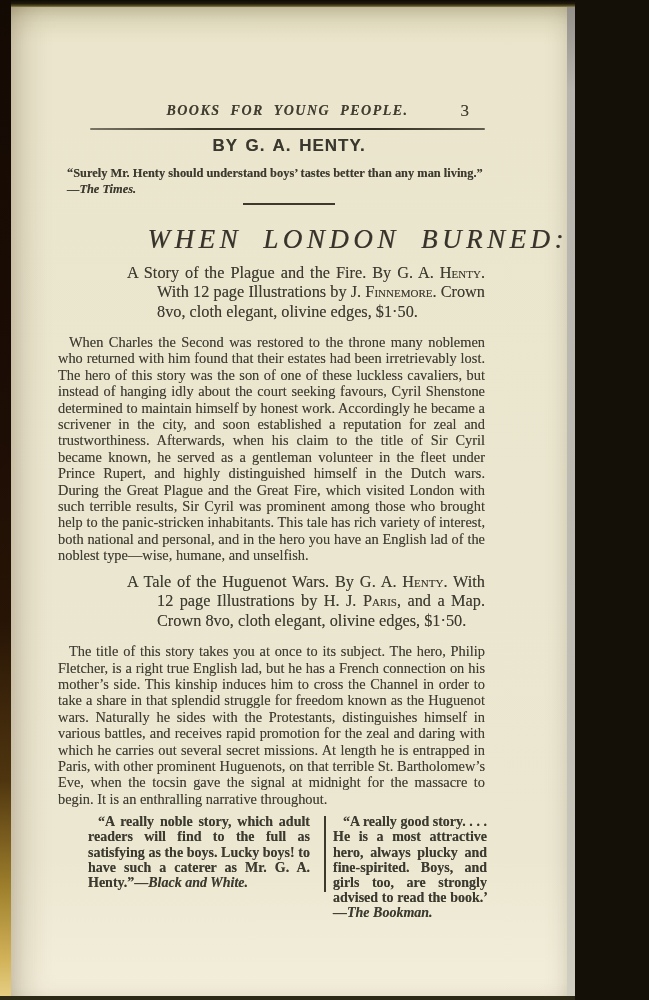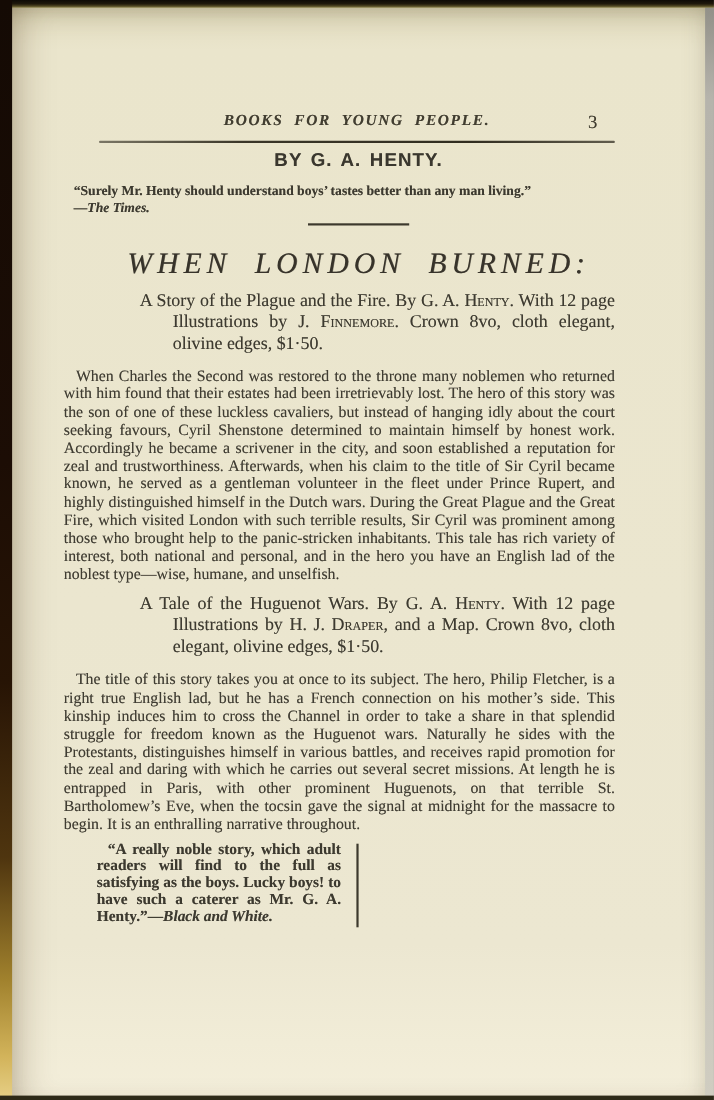--- a/index.html
+++ b/index.html
@@ -1,21 +1,21 @@
 <!DOCTYPE html>
 <html><head>
 <meta charset="utf-8">
 <style>
   html, body { margin:0; padding:0; }
   body {
     width:649px; height:1000px; overflow:hidden;
     background:#141008;
     font-family:"Liberation Serif", serif;
   }
-  .scan { position:relative; width:649px; height:1000px; overflow:hidden; background:#a3a3a3; }
+  .scan { position:relative; width:575px; height:1000px; overflow:hidden; background:#fca5a5; }
 
   
   .edge-top { position:absolute; top:0; left:0; right:0; height:7px; z-index:3;
     background:linear-gradient(to bottom,#0d0a05 0%,#1f180b 50%,#4e4521 78%,#8b814a 100%); }
   .edge-left { position:absolute; top:0; left:0; width:11px; height:100%; z-index:4;
     background:linear-gradient(to bottom,#140a04 0%,#1c0d05 42%,#271405 62%,#4f350f 78%,#a0812d 89%,#d2b35a 96%,#e7d087 100%); }
   .edge-right { position:absolute; top:0; right:0; width:8px; height:100%; z-index:2;
     background:linear-gradient(to bottom,#8f8d85 0%,#b6b4ac 9%,#bfbdb4 68%,#d0cdc1 100%); }
   .edge-bottom { position:absolute; bottom:0; left:0; right:0; height:4px; z-index:5; background:#2d2917; }
 
@@ -41,21 +41,21 @@
 
   .byline { margin-top:6px; text-align:center; font-family:"Liberation Sans", sans-serif;
     font-weight:bold; font-size:17px; letter-spacing:1px; word-spacing:2px; color:#3a372e; }
 
   .endorsement { margin:9px 96px 0 57px; font-weight:bold; font-size:12.4px; line-height:16px; color:#3c392f; }
   .endorsement-text { white-space:nowrap; }
   .endorsement-attr { text-align:left; font-style:italic; }
 
   .mid-rule { width:92px; margin:6px auto 0; height:1.5px; background:#3d392d; }
 
-  .book-title { margin-top:19px; text-align:center; font-style:italic; font-size:27px;
+  .book-title { margin-top:19px; text-align:right; font-style:italic; font-size:27px;
     letter-spacing:4.5px; word-spacing:10px; color:#37332a; text-shadow:0.4px 0 0 rgba(55,51,42,0.55); white-space:nowrap; }
 
   .imprint { margin:8px 83px 0 117px; font-size:16.3px; line-height:19.5px;
     text-align:justify; padding-left:30px; text-indent:-30px; color:#3d3a30; }
   .sc { font-variant:small-caps; }
 
   .desc { margin:13px 83px 0 48px; font-size:14.4px; line-height:16.4px;
     text-align:justify; text-indent:11px; color:#403d33; }
 
   .reviews { margin:7px 81px 0 78px; display:flex; align-items:flex-start;
@@ -92,25 +92,28 @@
 
     <div class="mid-rule"></div>
 
     <div>
       <div class="book-title">WHEN LONDON BURNED:</div>
       <p class="imprint"><span>A Story of the Plague and the Fire. By G. A. </span><span class="sc">Henty</span><span>. With 12 page Illustrations by J. </span><span class="sc">Finnemore</span><span>. Crown 8vo, cloth elegant, olivine edges, $1·50.</span></p>
       <p class="desc">When Charles the Second was restored to the throne many noblemen who returned with him found that their estates had been irretrievably lost. The hero of this story was the son of one of these luckless cavaliers, but instead of hanging idly about the court seeking favours, Cyril Shenstone determined to maintain himself by honest work. Accordingly he became a scrivener in the city, and soon established a reputation for zeal and trustworthiness. Afterwards, when his claim to the title of Sir Cyril became known, he served as a gentleman volunteer in the fleet under Prince Rupert, and highly distinguished himself in the Dutch wars. During the Great Plague and the Great Fire, which visited London with such terrible results, Sir Cyril was prominent among those who brought help to the panic-stricken inhabitants. This tale has rich variety of interest, both national and personal, and in the hero you have an English lad of the noblest type—wise, humane, and unselfish.</p>
     </div>
 
     <div>
-      <p class="imprint"><span>A Tale of the Huguenot Wars. By G. A. </span><span class="sc">Henty</span><span>. With 12 page Illustrations by H. J. </span><span class="sc">Draper</span><span>, and a Map. Crown 8vo, cloth elegant, olivine edges, $1·50.</span></p>
+      <p class="imprint"><span>A Tale of the Huguenot Wars. By G. A. </span><span class="sc">Henty</span><span>. With 12 page Illustrations by H. J. </span><span class="sc">Paris</span><span>, and a Map. Crown 8vo, cloth elegant, olivine edges, $1·50.</span></p>
       <p class="desc">The title of this story takes you at once to its subject. The hero, Philip Fletcher, is a right true English lad, but he has a French connection on his mother’s side. This kinship induces him to cross the Channel in order to take a share in that splendid struggle for freedom known as the Huguenot wars. Naturally he sides with the Protestants, distinguishes himself in various battles, and receives rapid promotion for the zeal and daring with which he carries out several secret missions. At length he is entrapped in Paris, with other prominent Huguenots, on that terrible St. Bartholomew’s Eve, when the tocsin gave the signal at midnight for the massacre to begin. It is an enthralling narrative throughout.</p>
     </div>
 
     <div class="reviews">
       <p class="review-left" style="margin:0;">
         <span>“A really noble story, which adult readers will find to the full as satisfying as the boys. Lucky boys! to have such a caterer as Mr. G. A. Henty.”—</span><span class="review-src">Black and White.</span>
       </p>
       <div class="review-divider"></div>
+      <p class="review-right" style="margin:0;">
+        <span>“A really good story. . . . He is a most attractive hero, always plucky and fine-spirited. Boys, and girls too, are strongly advised to read the book.’ </span><span class="review-src">—The Bookman.</span>
+      </p>
     </div>
 
   </div>
 </div>
 
 </body></html>

